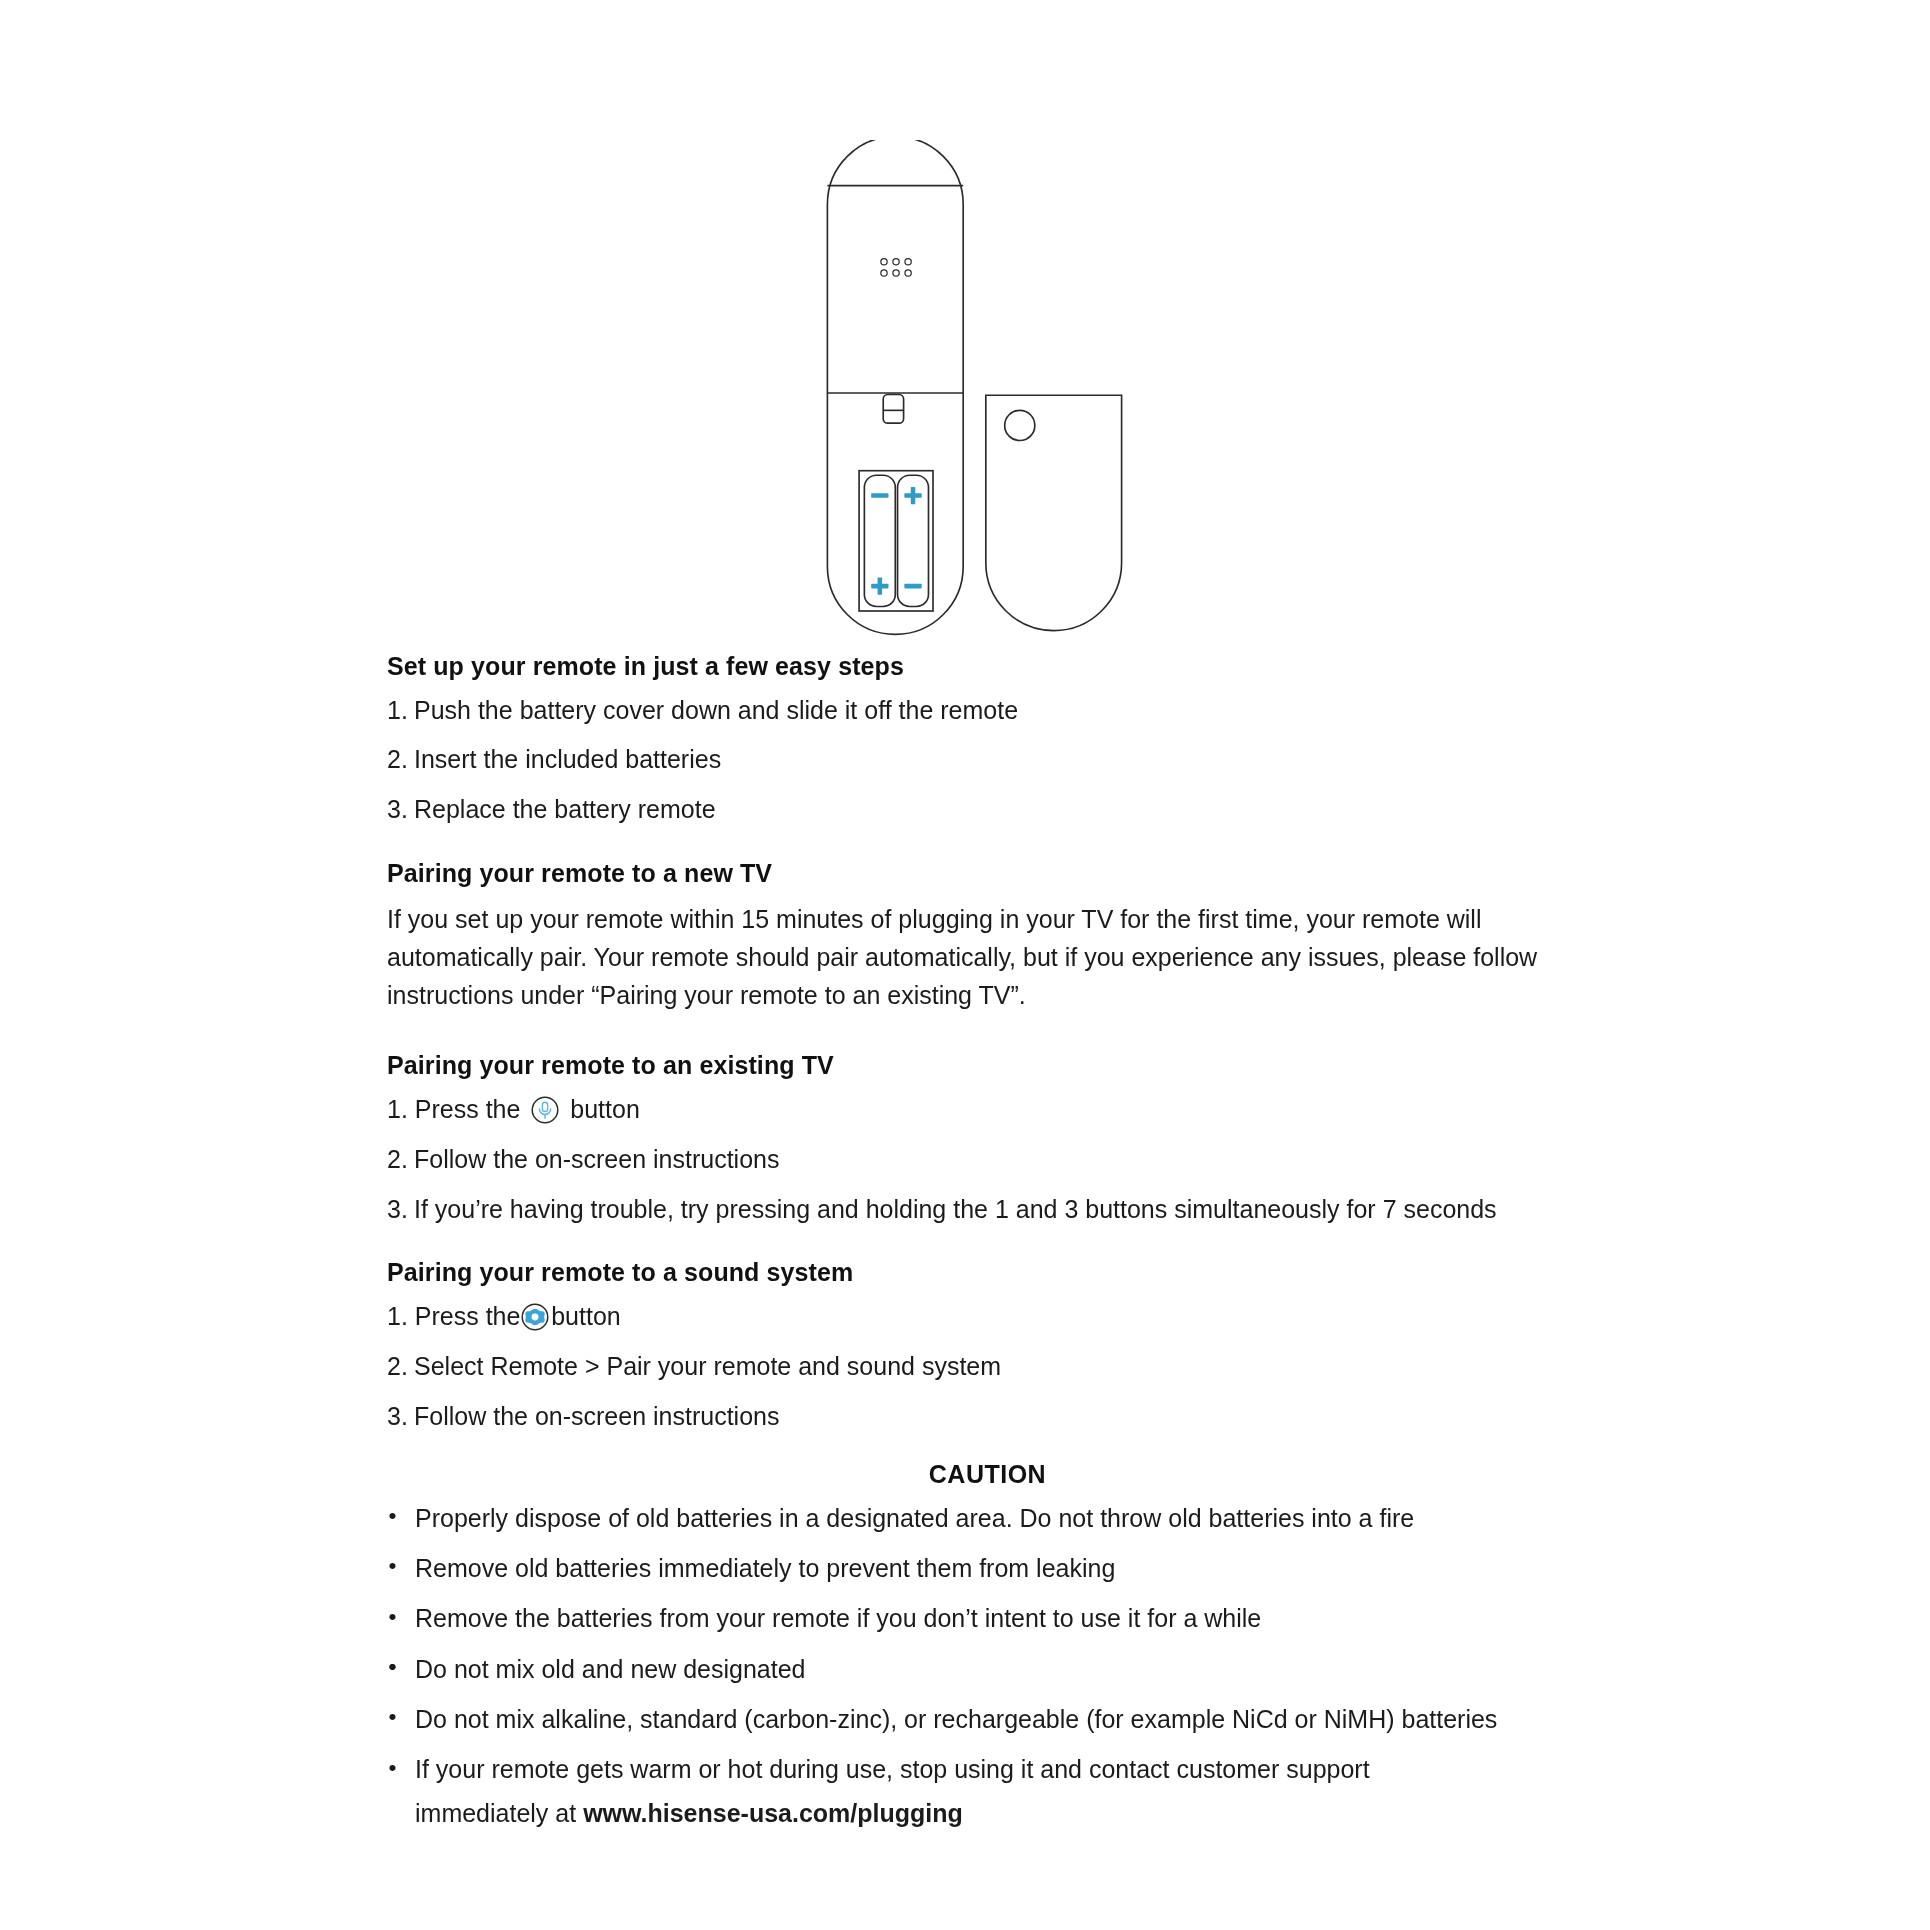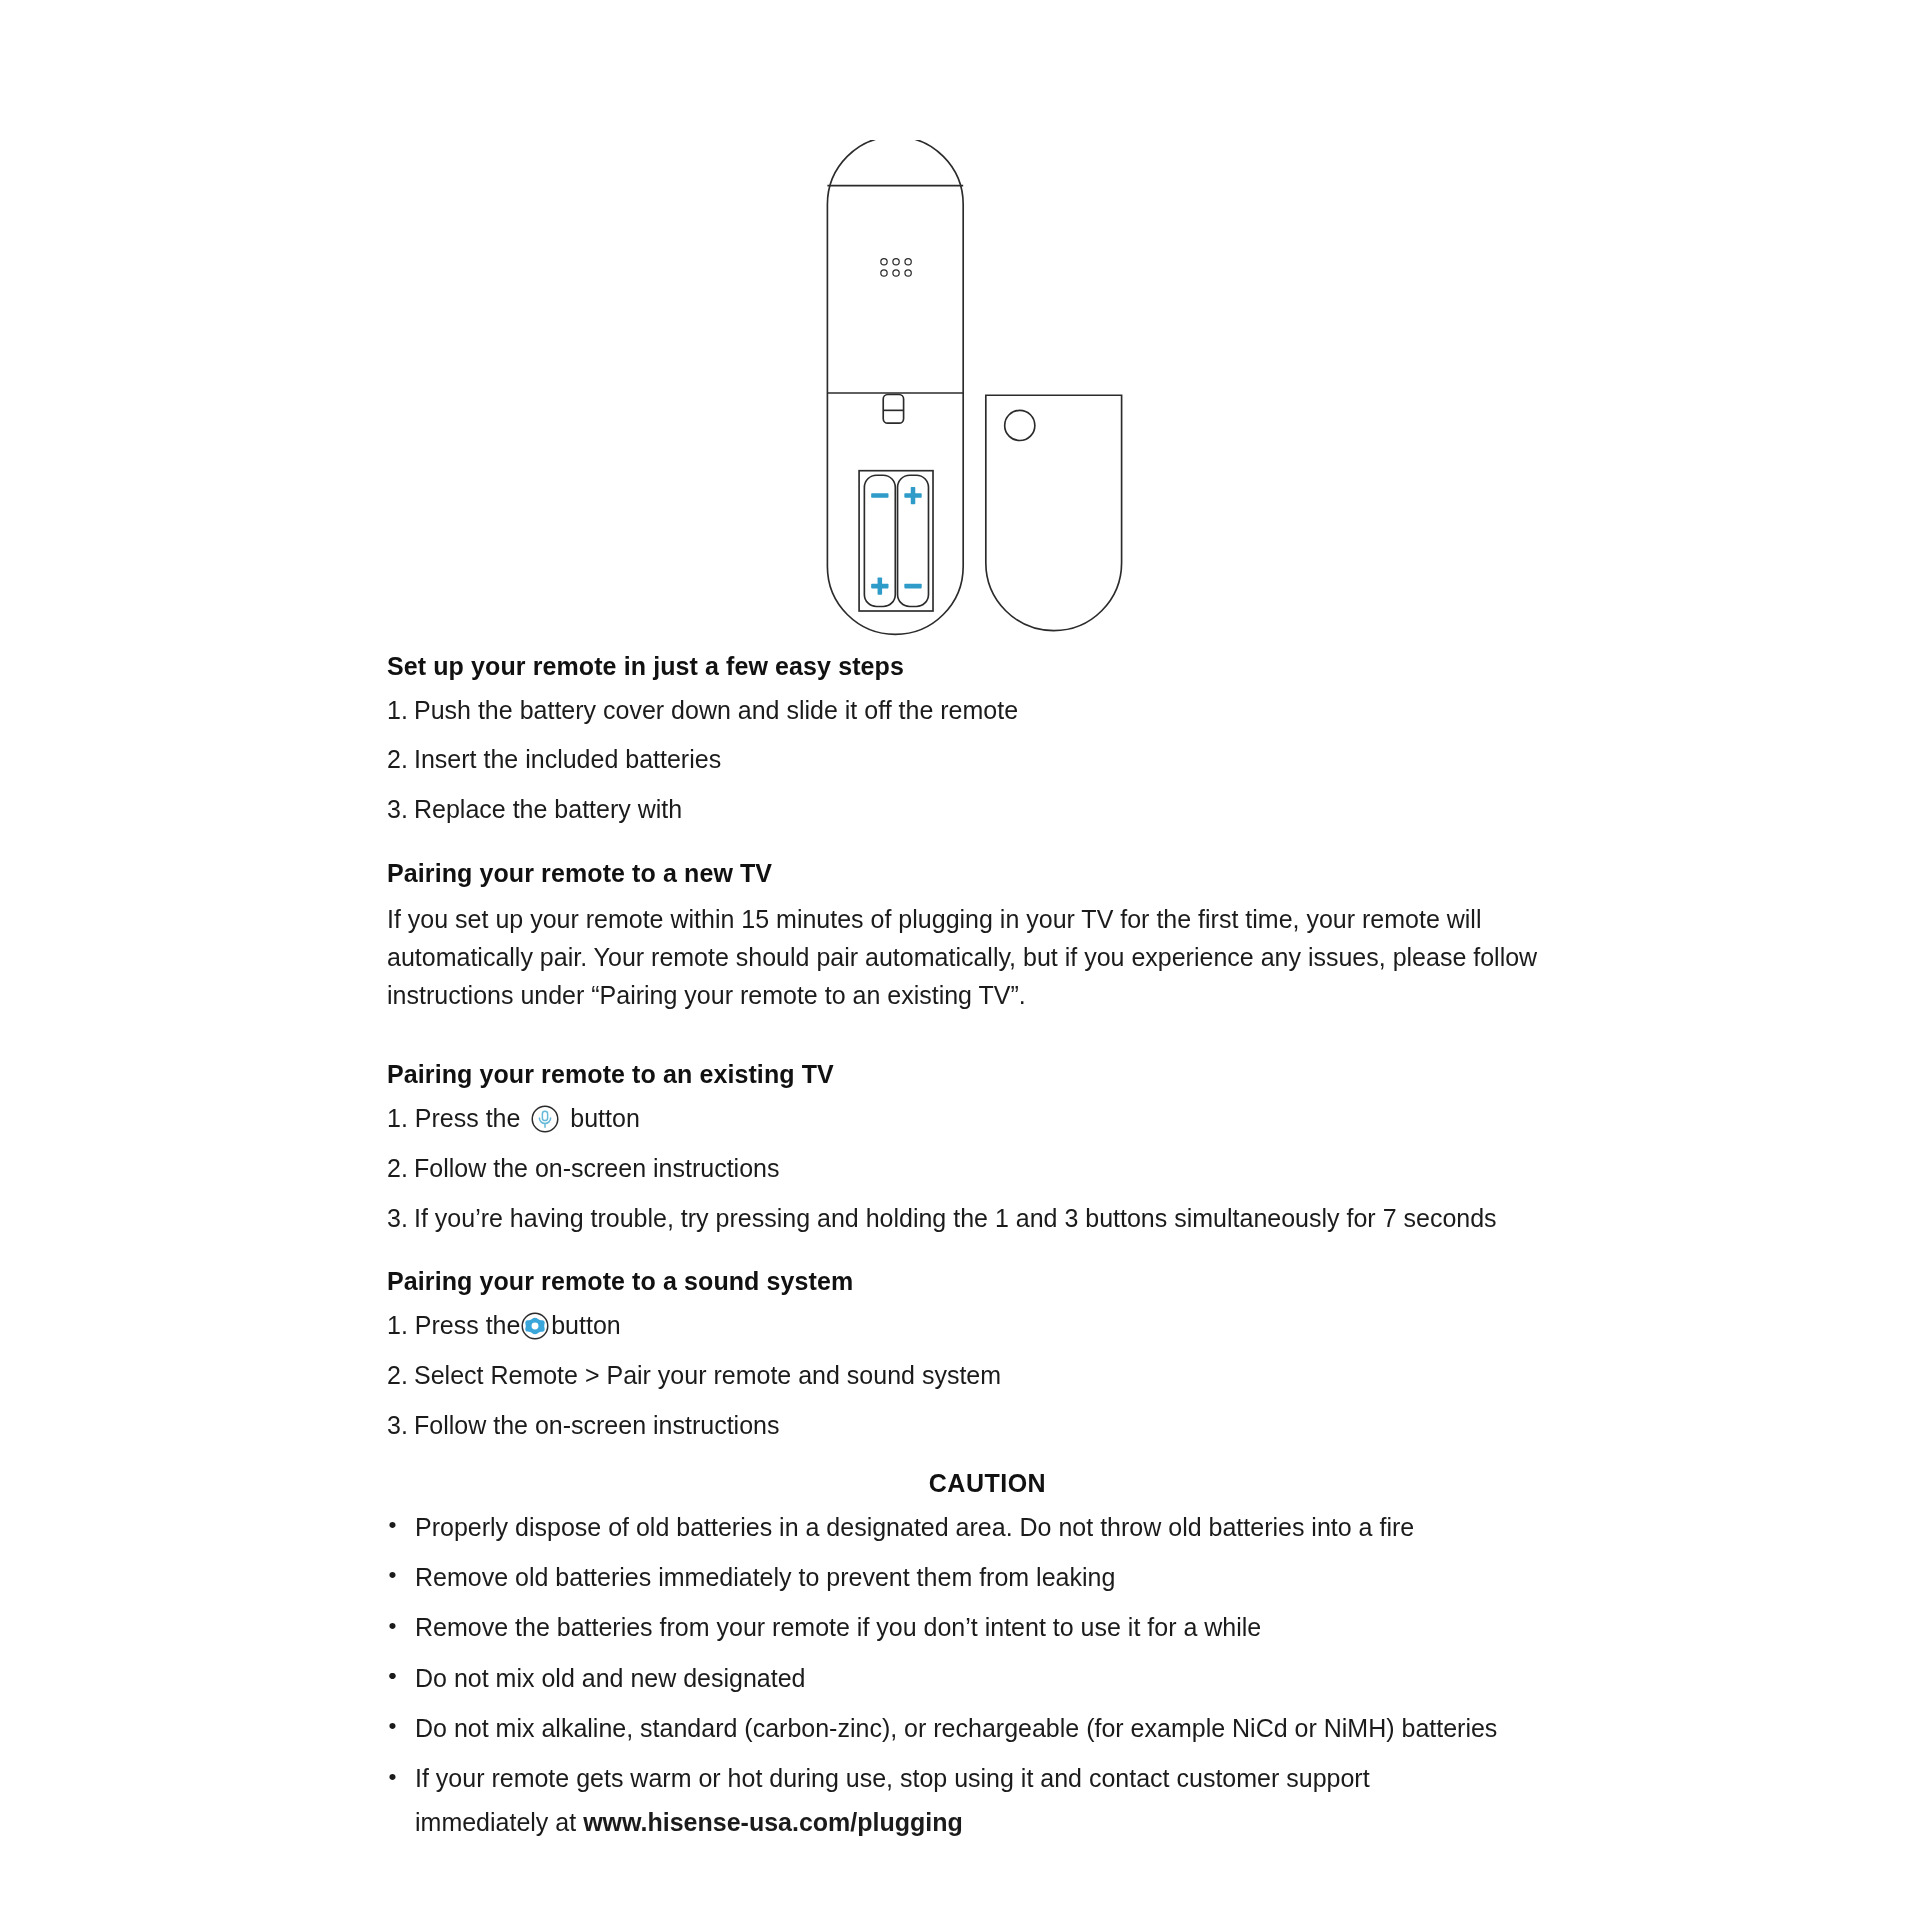--- a/index.html
+++ b/index.html
@@ -49,21 +49,21 @@
     letter-spacing: 0.5px;
     text-align: center;
   }
 
   .spacer-lg { height: 32px; }
   .spacer-md { height: 27px; }
 
   p.para {
     font-size: 25px;
     line-height: 1.52;
-    margin: 0 0 13px 0;
+    margin: 0 0 4px 0;
     color: #1b1b1b;
   }
 
   ol.num-list {
     list-style: none;
     margin: 0;
     padding: 0;
   }
   ol.num-list > li {
     font-size: 25px;
@@ -183,21 +183,21 @@
         <li>
           <span class="num">1.</span>
           <span>Push the battery cover down and slide it off the remote</span>
         </li>
         <li>
           <span class="num">2.</span>
           <span>Insert the included batteries</span>
         </li>
         <li>
           <span class="num">3.</span>
-          <span>Replace the battery with</span>
+          <span>Replace the battery remote</span>
         </li>
       </ol>
     </div>
 
     <div class="spacer-lg"></div>
 
     <div class="section">
       <h2 class="heading">Pairing your remote to a new TV</h2>
       <p class="para">If you set up your remote within 15 minutes of plugging in your TV for the first time, your remote will automatically pair. Your remote should pair automatically, but if you experience any issues, please follow instructions under “Pairing your remote to an existing TV”.</p>
     </div>

